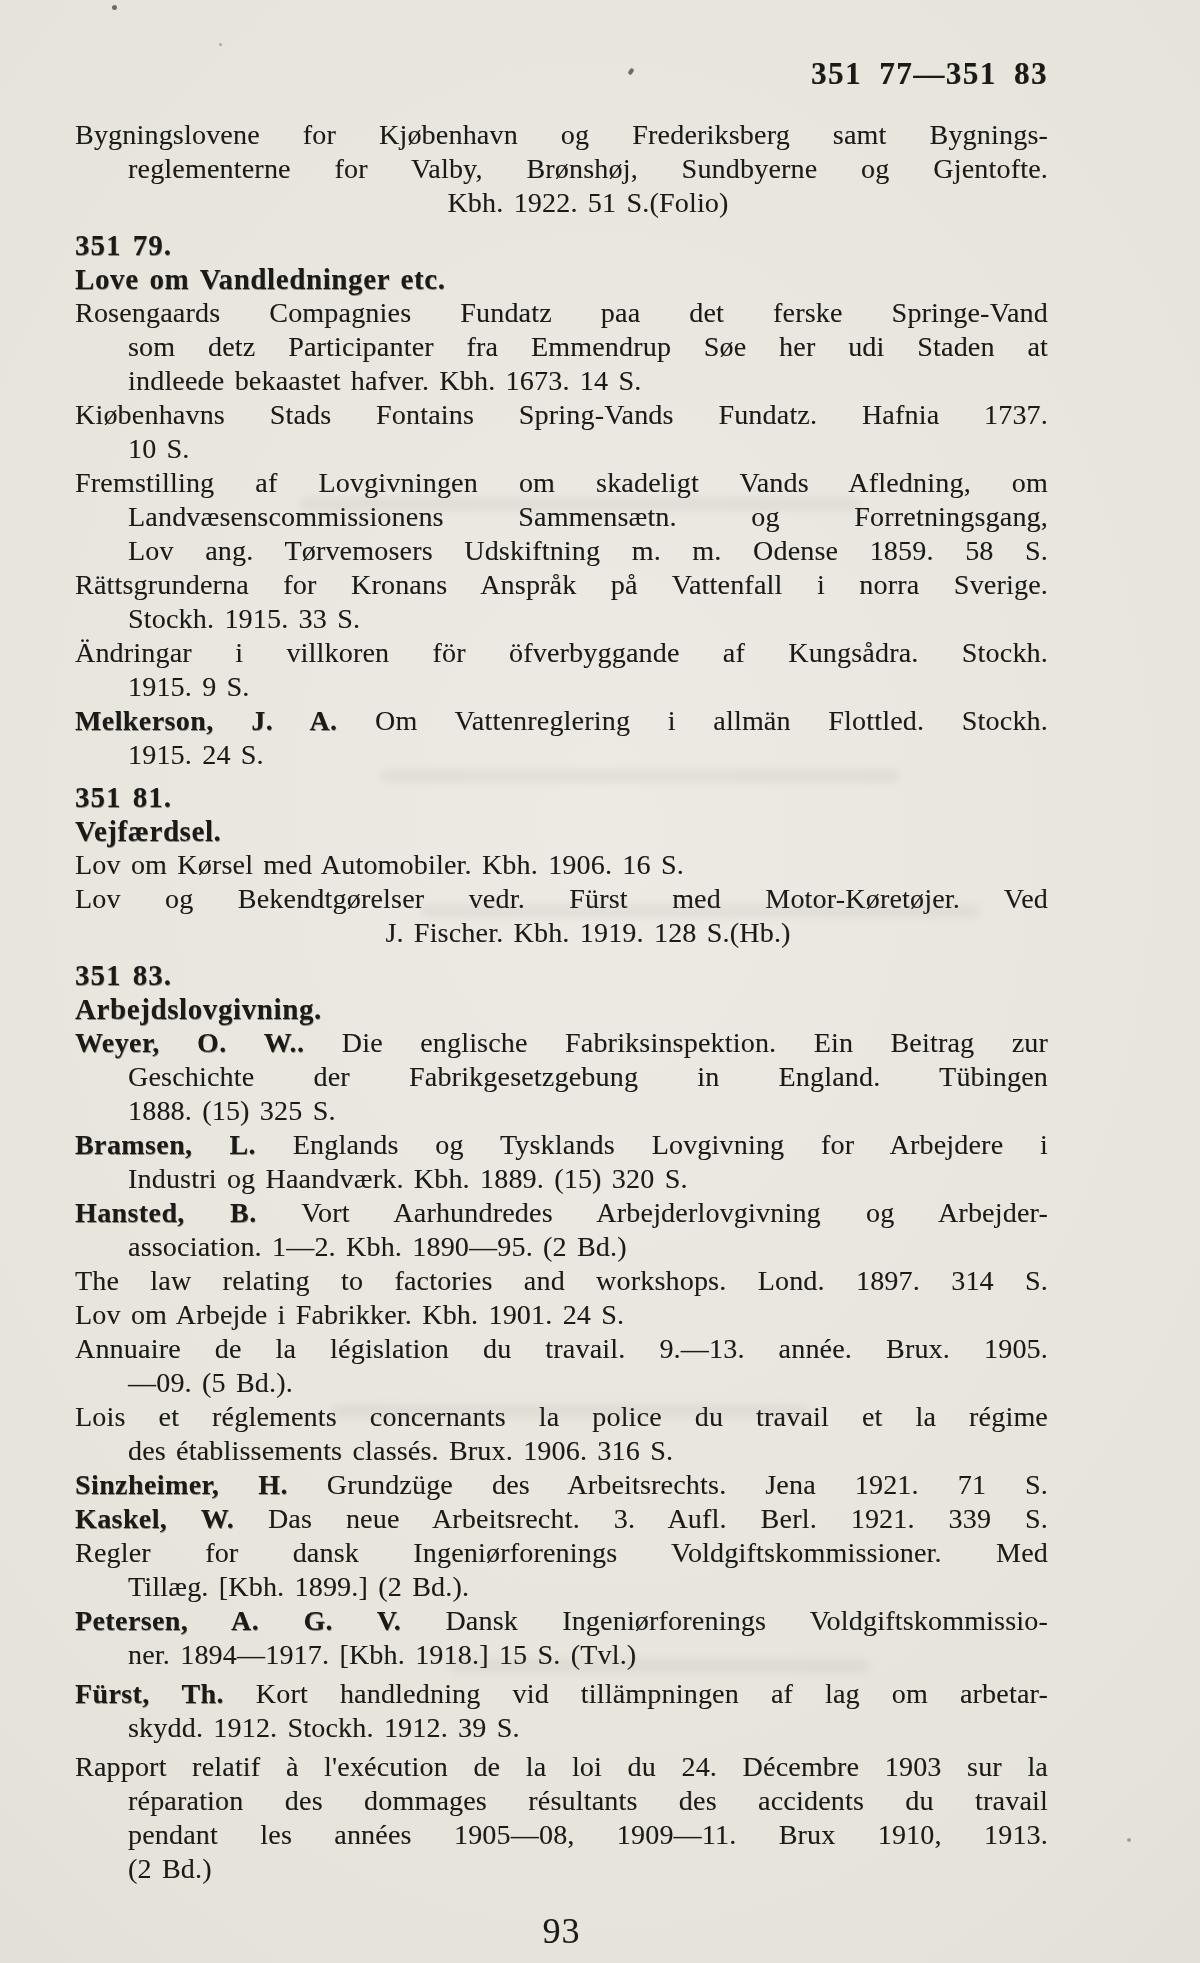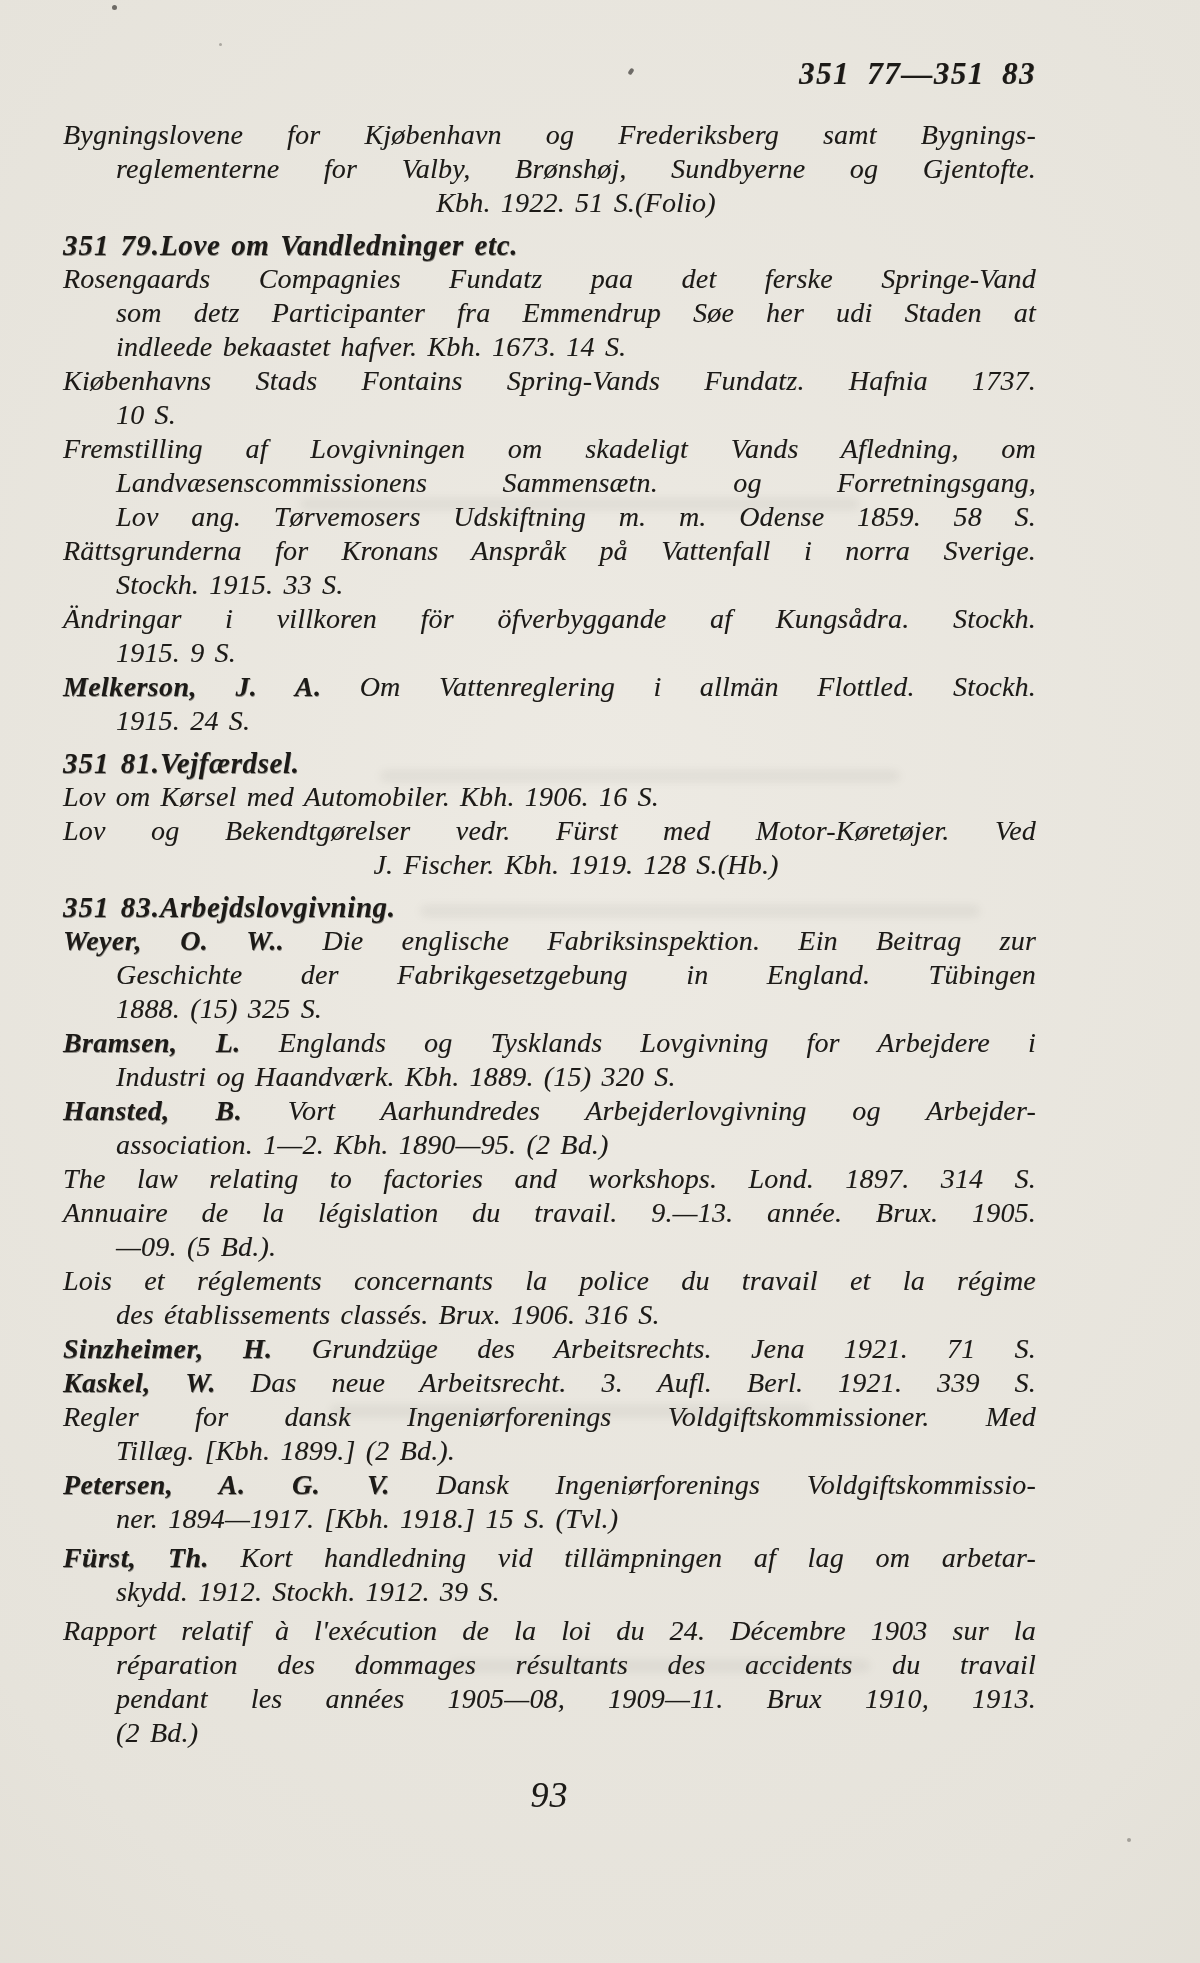--- a/index.html
+++ b/index.html
@@ -4,21 +4,21 @@
 <style>
   html, body { margin: 0; padding: 0; }
   body {
     width: 1200px; height: 1963px;
     background: radial-gradient(ellipse 130% 110% at 50% 42%, #edeae3 0%, #e6e3db 55%, #d8d4c9 100%);
     font-family: "Liberation Serif", "DejaVu Serif", serif;
     color: #1c1a17;
     overflow: hidden;
   }
   .page { position: relative; width: 1200px; height: 1963px; }
-  .col { position: absolute; left: 63px; top: 56px; width: 973px; font-style: italic; }
+  .col { position: absolute; left: 75px; top: 56px; width: 973px; }
 
   .pheader {
     font-weight: 700;
     font-size: 31px;
     line-height: 36px;
     text-align: right;
     letter-spacing: 1.5px;
     word-spacing: 8px;
     margin-bottom: 26px;
     text-shadow: 0.4px 0.4px 0 rgba(28,26,23,0.45);
@@ -33,26 +33,27 @@
     text-shadow: 0.3px 0.3px 0 rgba(28,26,23,0.30);
   }
   .j { text-align: justify; text-align-last: justify; text-justify: inter-word; }
   .ind { padding-left: 53px; }
   .gap { margin-top: 5px; }
 
   .spread { display: flex; justify-content: center; }
   .spread .rt { text-align: right; }
 
   .sec {
-    display: flex; 
+    display: flex; justify-content: space-between;
     font-weight: 700;
     font-size: 29px;
     margin-top: 8px;
     letter-spacing: 0.6px;
     text-shadow: 0.5px 0.5px 0 rgba(28,26,23,0.45);
+    flex-direction: column;
   }
   .secnum { letter-spacing: 1px; }
 
   .au { font-weight: 700; letter-spacing: 0.4px; text-shadow: 0.5px 0.5px 0 rgba(28,26,23,0.45); }
 
   .pageno {
     margin-top: 24px;
     font-size: 36px;
     text-align: center;
     letter-spacing: 1px;
@@ -137,20 +138,21 @@
       <b class="au">Bramsen, L.</b><span> Englands og Tysklands Lovgivning for Arbejdere i</span>
     </div>
     <div class="ln ind">Industri og Haandværk.  Kbh. 1889.  (15) 320 S.</div>
 
     <div class="ln j">
       <b class="au">Hansted, B.</b><span> Vort Aarhundredes Arbejderlovgivning og Arbejder-</span>
     </div>
     <div class="ln ind">association.  1—2.  Kbh. 1890—95.  (2 Bd.)</div>
 
     <div class="ln j">The law relating to factories and workshops.  Lond. 1897.  314 S.</div>
+    <div class="ln">Lov om Arbejde i Fabrikker.  Kbh. 1901.  24 S.</div>
 
     <div class="ln j">Annuaire de la législation du travail.  9.—13. année.  Brux. 1905.</div>
     <div class="ln ind">—09.  (5 Bd.).</div>
 
     <div class="ln j">Lois et réglements concernants la police du travail et la régime</div>
     <div class="ln ind">des établissements classés.  Brux. 1906.  316 S.</div>
 
     <div class="ln j">
       <b class="au">Sinzheimer, H.</b><span> Grundzüge des Arbeitsrechts.  Jena 1921.  71 S.</span>
     </div>

